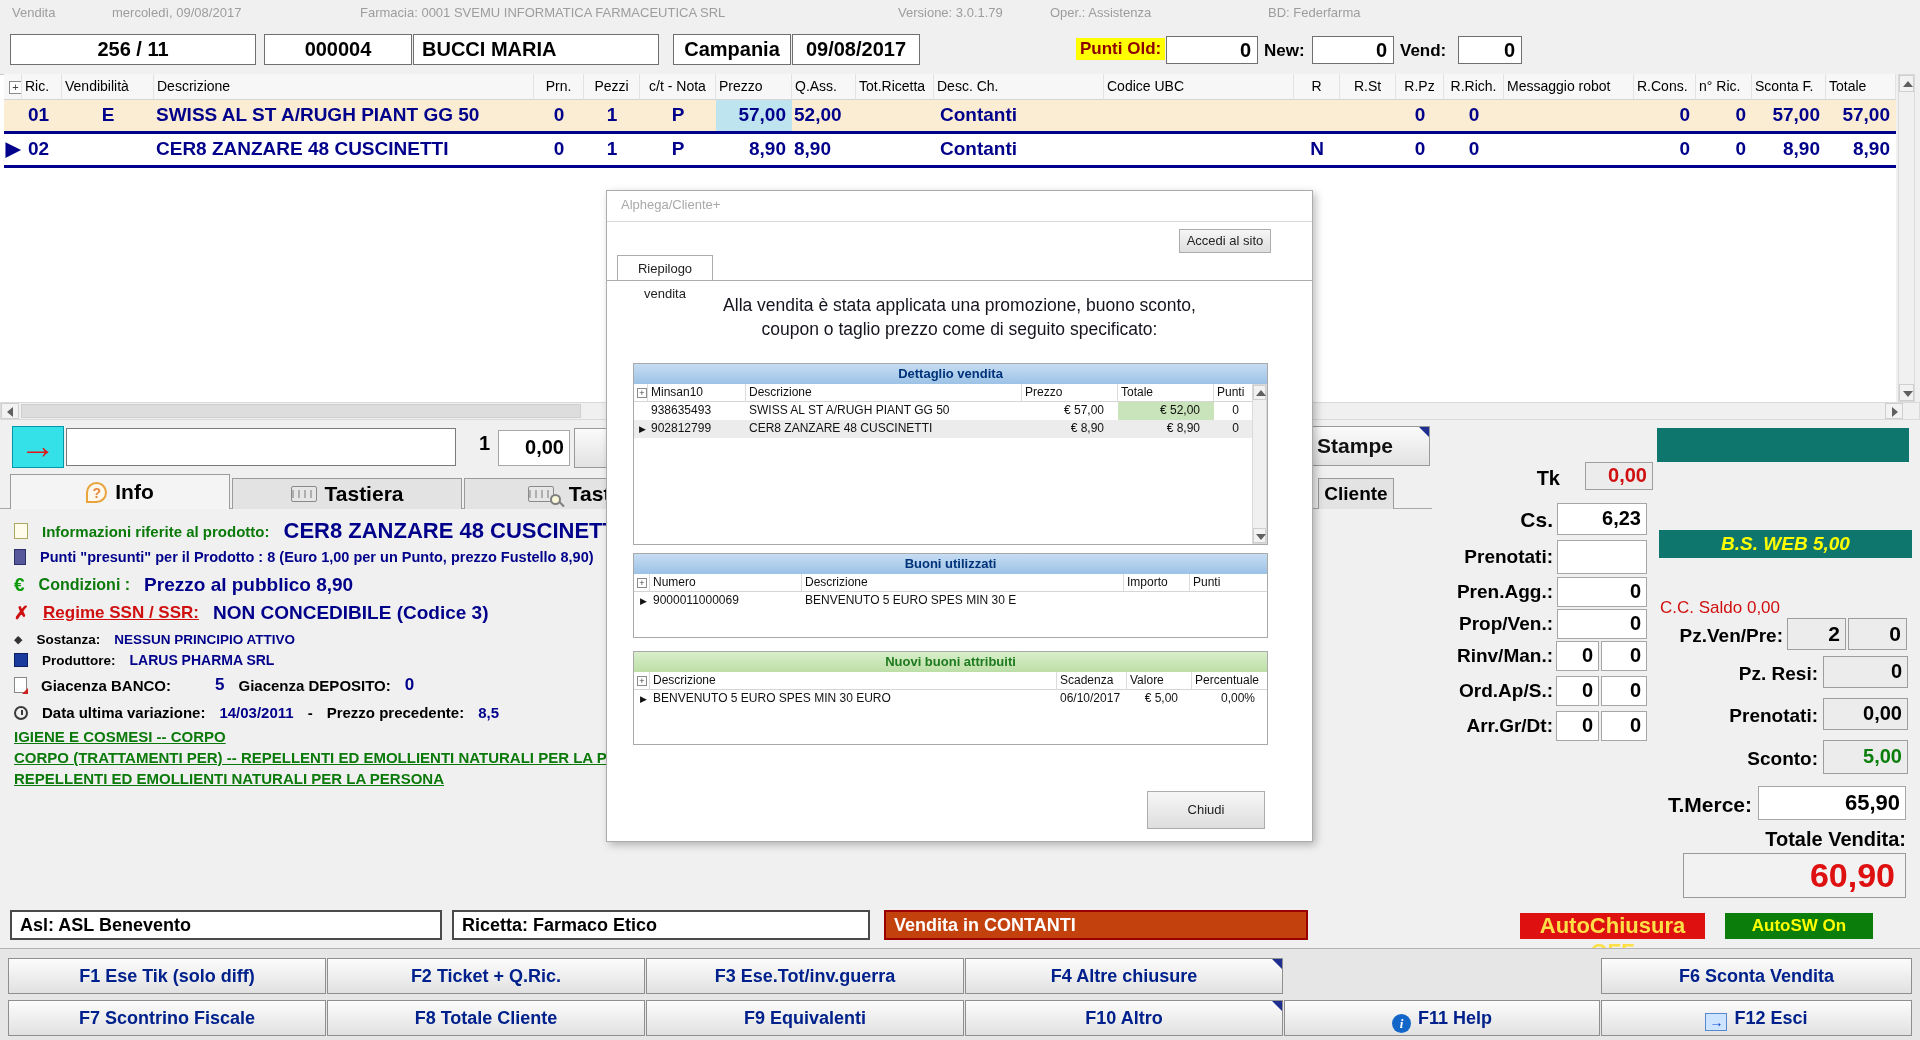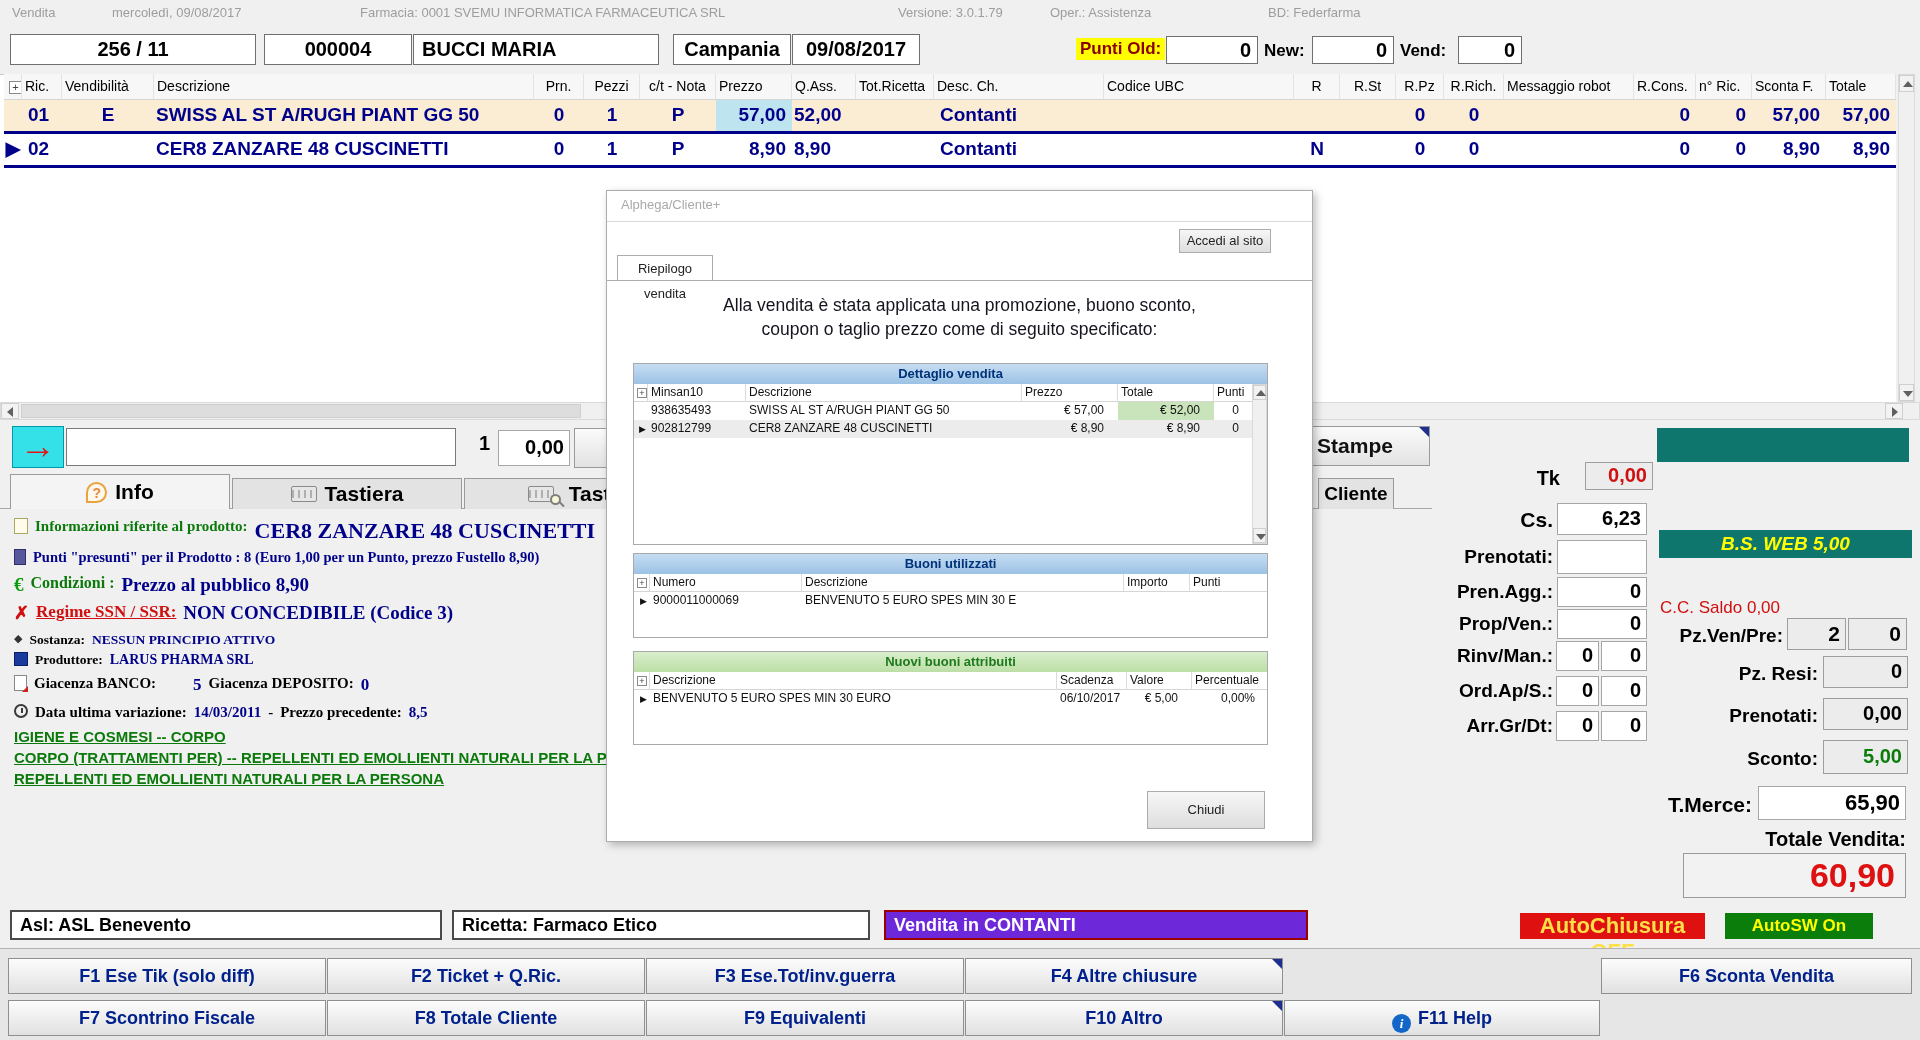--- a/index.html
+++ b/index.html
@@ -61,21 +61,21 @@
   .tab{position:absolute;border:1px solid #9B9B9B;border-bottom:none;background:#E3E3E3;
     font-weight:bold;font-size:21px;color:#000;display:flex;align-items:center;justify-content:center;gap:8px;}
   .tab-active{background:#F4F4F4;}
   .q-icon{width:21px;height:21px;border-radius:50% 50% 50% 0;border:2px solid #E8A33D;background:#FFF8EC;
     color:#E8883D;font-size:14px;font-weight:bold;text-align:center;line-height:18px;}
   .kb-icon{width:26px;height:16px;background:#E6E6E6;border:1px solid #8A8A8A;border-radius:2px;
     background-image:repeating-linear-gradient(90deg,#AFAFAF 0 2px,transparent 2px 6px);background-size:100% 60%;background-position:0 3px;background-repeat:no-repeat;}
   .mag{width:11px;height:11px;border:2px solid #7F7F7F;border-radius:50%;position:relative;margin-left:-12px;margin-top:10px;background:#F8F8D8;}
   .mag::after{content:"";position:absolute;width:7px;height:2px;background:#7F7F7F;transform:rotate(45deg);right:-6px;bottom:-2px;}
   
-  .il{position:absolute;white-space:nowrap;display:flex;align-items:flex-start;gap:7px;font-family:Liberation Serif, serif;}
+  .il{position:absolute;white-space:nowrap;display:flex;align-items:center;gap:14px;}
   .lbl-green{color:#0B7A0B;font-weight:bold;}
   .lbl-black{color:#000;font-weight:bold;}
   .val-navy{color:#00008B;font-weight:bold;}
   .lbl-red{color:#D01010;font-weight:bold;text-decoration:underline;}
   .link-green{color:#0B7A0B;font-weight:bold;text-decoration:underline;font-size:15px;}
   .i-doc{width:14px;height:16px;background:#FFFCEC;border:1px solid #A8A860;}
   .i-calc{width:12px;height:16px;background:#57579B;border:1px solid #2E2E6A;}
   .i-giac{width:13px;height:16px;background:#FFF;border:1px solid #888;position:relative;}
   .i-giac::after{content:"";position:absolute;right:-2px;bottom:-2px;border-left:6px solid transparent;border-bottom:6px solid #D02020;}
   .i-clock{width:14px;height:14px;border:2px solid #3A3A3A;border-radius:50%;position:relative;}
@@ -347,33 +347,34 @@
   <div class="gbox2" style="left:1823px;top:740px;width:85px;height:34px;line-height:31px;color:#0B7D0B">5,00</div>
   <div class="lab" style="left:1640px;top:793px;width:112px;font-size:21px">T.Merce:</div>
   <div class="wbox" style="left:1758px;top:786px;width:148px;height:34px;line-height:31px;font-size:22px">65,90</div>
   <div class="lab" style="left:1700px;top:828px;width:206px;font-size:20px">Totale Vendita:</div>
   <div class="abs" style="left:1683px;top:853px;width:223px;height:45px;background:#F2F2F2;border:1px solid #9A9A9A;color:#DE1010;font-weight:bold;font-size:34px;text-align:right;line-height:42px;padding-right:10px">60,90</div>
   <div class="abs" style="left:1520px;top:913px;width:185px;height:26px;background:#DE1010;color:#fde047;font-weight:bold;font-size:22px;text-align:center;line-height:26px">AutoChiusura OFF</div>
   <div class="abs" style="left:1725px;top:913px;width:148px;height:26px;background:#0B7D0B;color:#FFFF00;font-weight:bold;font-size:17px;text-align:center;line-height:26px">AutoSW On</div>
 
   <div class="stbox" style="left:10px;top:910px;width:432px;height:30px">Asl: ASL Benevento</div>
   <div class="stbox" style="left:452px;top:910px;width:418px;height:30px">Ricetta: Farmaco Etico</div>
-  <div class="stbox" style="left:884px;top:910px;width:424px;height:30px;background:#6d28d9;color:#FFF;border-color:#9B0000">Vendita in CONTANTI</div>
+  <div class="stbox" style="left:884px;top:910px;width:424px;height:30px;background:#c2410c;color:#FFF;border-color:#9B0000">Vendita in CONTANTI</div>
 
   <div class="abs" style="left:0;top:948px;width:1920px;height:92px;background:#E6E6E6;border-top:1px solid #B2B2B2"></div>
   <div class="fk" style="left:8px;top:958px;width:318px"><span>F1 Ese Tik (solo diff)</span></div>
   <div class="fk" style="left:327px;top:958px;width:318px"><span>F2 Ticket + Q.Ric.</span></div>
   <div class="fk" style="left:646px;top:958px;width:318px"><span>F3 Ese.Tot/inv.guerra</span></div>
   <div class="fk" style="left:965px;top:958px;width:318px"><span>F4 Altre chiusure</span><span class="corner-tri"></span></div>
   <div class="fk" style="left:1601px;top:958px;width:311px"><span>F6 Sconta Vendita</span></div>
   <div class="fk" style="left:8px;top:1000px;width:318px"><span>F7 Scontrino Fiscale</span></div>
   <div class="fk" style="left:327px;top:1000px;width:318px"><span>F8 Totale Cliente</span></div>
   <div class="fk" style="left:646px;top:1000px;width:318px"><span>F9 Equivalenti</span></div>
   <div class="fk" style="left:965px;top:1000px;width:318px"><span>F10 Altro</span><span class="corner-tri"></span></div>
   <div class="fk" style="left:1284px;top:1000px;width:316px"><span class="help-icon">i</span><span>F11 Help</span></div>
+  <div class="fk" style="left:1601px;top:1000px;width:311px"><span class="exit-icon">→</span><span>F12 Esci</span></div>
 
   <div class="abs modal">
     <div class="modal-title">Alphega/Cliente+</div>
     <div style="position:absolute;left:0;top:30px;width:100%;height:1px;background:#D8D8D8"></div>
     <div class="mbtn" style="left:572px;top:38px;width:92px;height:24px;line-height:22px">Accedi al sito</div>
     <div class="mtab">Riepilogo vendita</div>
     <div style="position:absolute;left:0;top:89px;width:100%;height:1px;background:#ACACAC"></div>
     <div class="mmsg" style="top:104px">Alla vendita è stata applicata una promozione, buono sconto,</div>
     <div class="mmsg" style="top:128px">coupon o taglio prezzo come di seguito specificato:</div>
 

